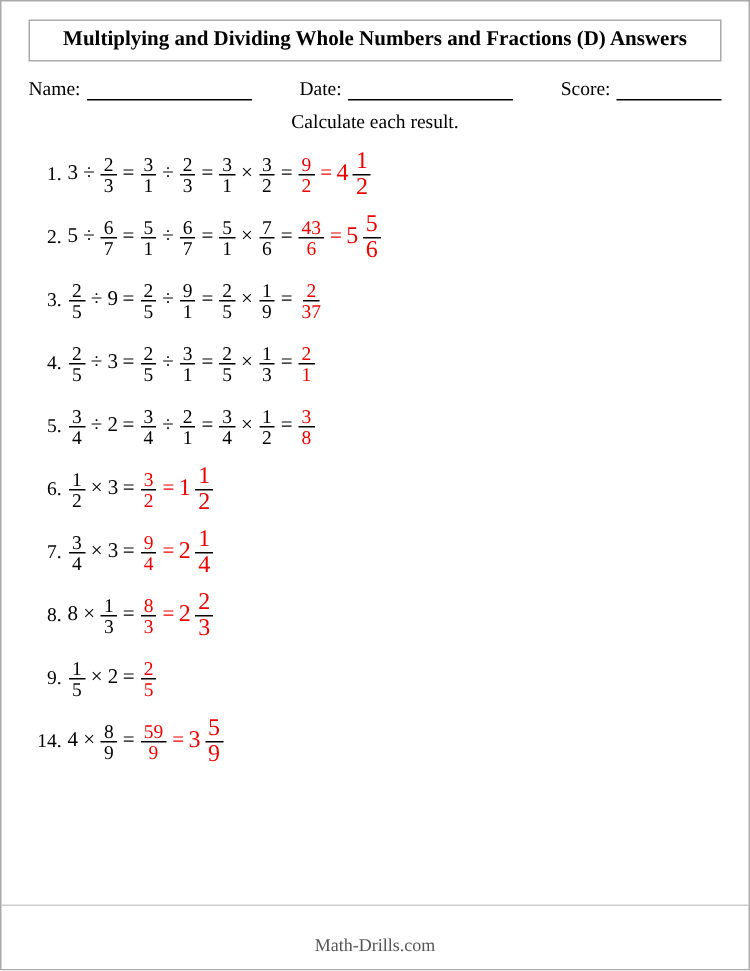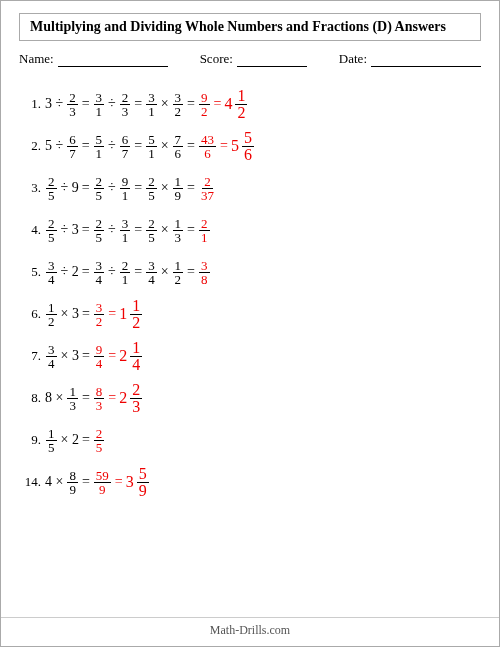--- a/index.html
+++ b/index.html
@@ -12,31 +12,32 @@
       color: #000;
     }
     .page {
       width: 500px;
       min-height: 647px;
       border: 1px solid #aaa;
       padding: 12px 18px 10px 18px;
       position: relative;
     }
     .title {
+      text-align: center;
       font-size: 14px;
       font-weight: bold;
       border: 1px solid #aaa;
       padding: 5px 10px;
       margin-bottom: 10px;
     }
     .header-row {
       display: flex;
       justify-content: space-between;
       align-items: flex-end;
-      margin-bottom: 18px;
+      margin-bottom: 6px;
       font-size: 13px;
     }
     .header-field {
       display: flex;
       align-items: flex-end;
       gap: 4px;
     }
     .underline {
       border-bottom: 1px solid #000;
       min-width: 110px;
@@ -124,47 +125,48 @@
       color: #e00;
     }
     .footer {
       position: absolute;
       bottom: 8px;
       left: 0; right: 0;
       text-align: center;
       font-size: 12px;
       color: #555;
       border-top: 1px solid #ccc;
-      padding-top: 5px;
+      padding-top: 19px;
     }
     .answer-large .frac .num { font-size: 16px; }
     .answer-large .frac .den { font-size: 16px; }
     .answer-large .whole { font-size: 16px; }
   </style>
 </head>
 <body>
 
 <div class="page">
   <div class="title">Multiplying and Dividing Whole Numbers and Fractions (D) Answers</div>
 
   <div class="header-row">
     <div class="header-field">
       <span>Name:</span>
       <span class="underline"></span>
     </div>
     <div class="header-field">
+      <span>Date:</span>
+      <span class="underline"></span>
+    </div>
+    <div class="header-field">
       <span>Score:</span>
       <span class="underline-short"></span>
     </div>
-    <div class="header-field">
-      <span>Date:</span>
-      <span class="underline"></span>
-    </div>
   </div>
 
+  <div class="instruction">Calculate each result.</div>
 
   <div class="problems">
 
     <div class="problem-row">
       <span class="problem-num">1.</span>
       <span class="expr">
         <span class="op">3 ÷</span>
         <span class="frac">
             <span class="num">2</span>
             <span class="den">3</span>

